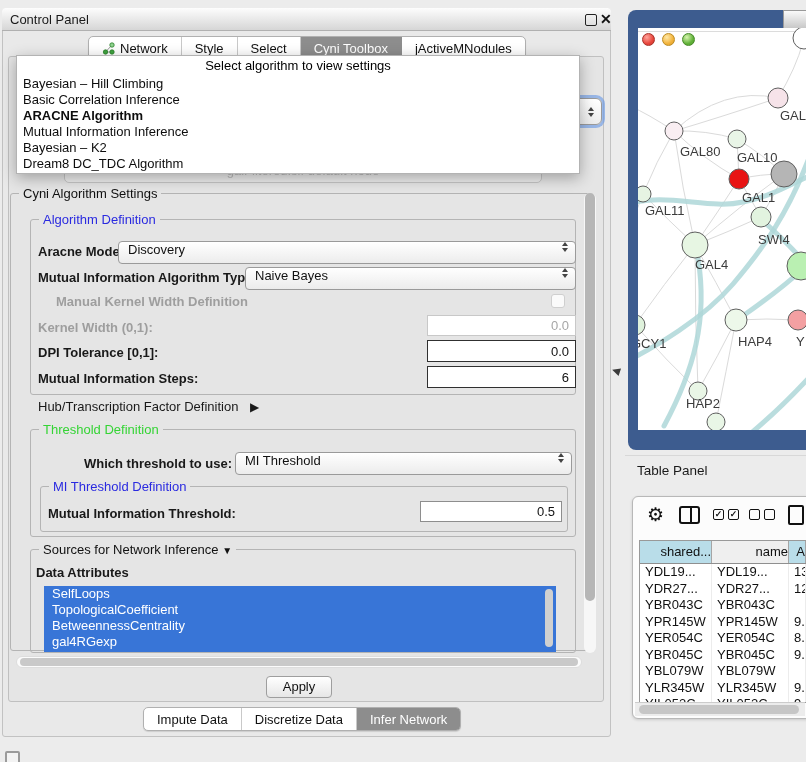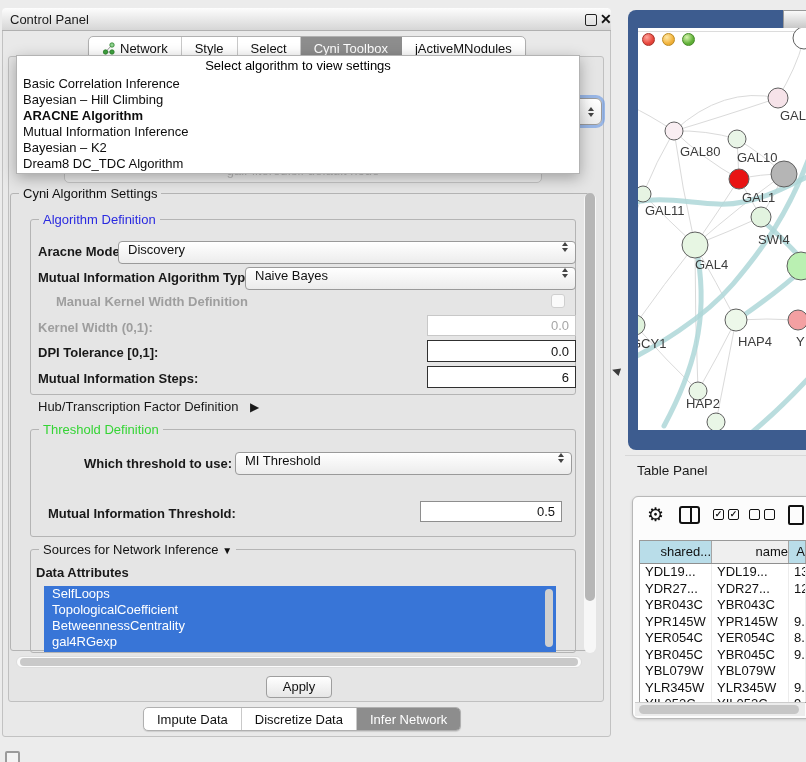--- a/index.html
+++ b/index.html
@@ -124,22 +124,22 @@
       <span class="spin">
         <span class="tri-u"></span>
         <span class="tri-d"></span>
       </span>
     </div>
   <div class="ghost-combo">galFiltered.sif default node</div>
 
   <div class="dropdown">
     <div class="dd-ph">Select algorithm to view settings</div>
     <div id="dd-items">
+        <div class="dd-item">Bayesian – Hill Climbing</div>
         <div class="dd-item">Basic Correlation Inference</div>
-        <div class="dd-item">Bayesian – Hill Climbing</div>
         <div class="dd-item bold">ARACNE Algorithm</div>
         <div class="dd-item">Mutual Information Inference</div>
         <div class="dd-item">Bayesian – K2</div>
         <div class="dd-item">Dream8 DC_TDC Algorithm</div>
       </div>
   </div>
 
   <div class="group" style="left:10px;top:193px;width:584px;height:458px">
     <span class="legend">Cyni Algorithm Settings</span>
   </div>
@@ -180,20 +180,23 @@
   <div class="group" style="left:30px;top:429px;width:546px;height:108px">
     <span class="legend lg-green">Threshold Definition</span>
   </div>
   <span class="lbl" style="left:84px;top:457px">Which threshold to use:</span>
   <div class="combo" style="left:235px;top:452px;width:337px">
     <span>MI Threshold</span>
     <span class="spin">
         <span class="tri-u"></span>
         <span class="tri-d"></span>
       </span>
+  </div>
+  <div class="group" style="left:40px;top:486px;width:528px;height:46px">
+    <span class="legend lg-blue">MI Threshold Definition</span>
   </div>
   <span class="lbl" style="left:48px;top:507px">Mutual Information Threshold:</span>
   <div class="field" style="left:420px;top:501px;width:142px;height:21px">0.5</div>
 
   <div class="group" style="left:30px;top:549px;width:546px;height:104px">
     <span class="legend">
       <span>Sources for Network Inference</span>
       <span style="font-size:10px">▼</span>
     </span>
   </div>

